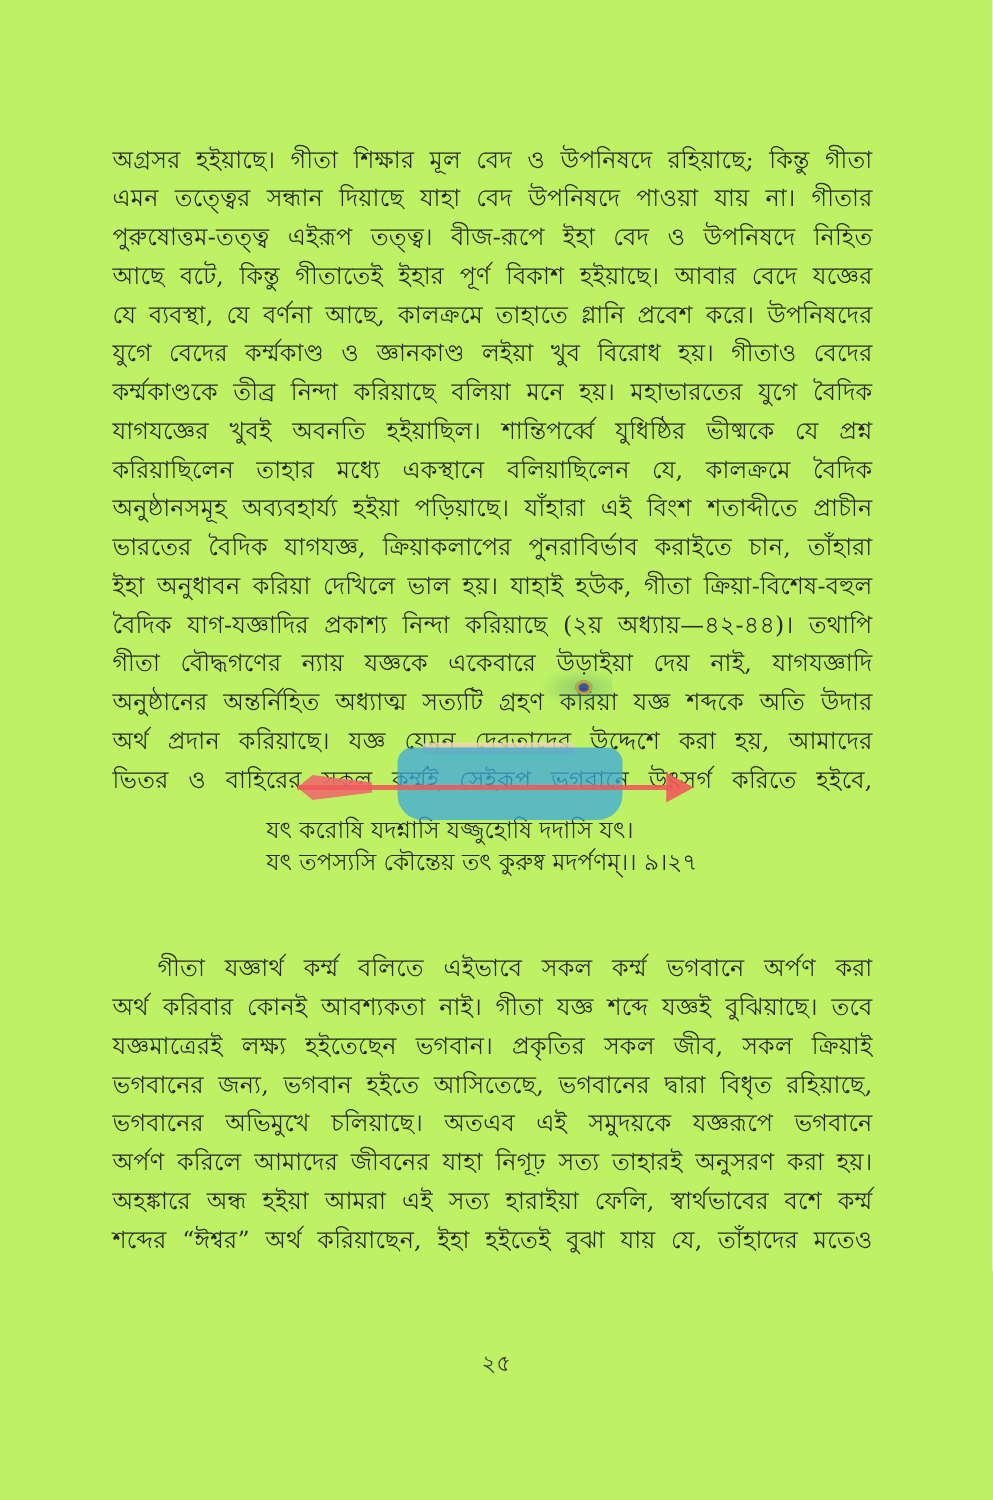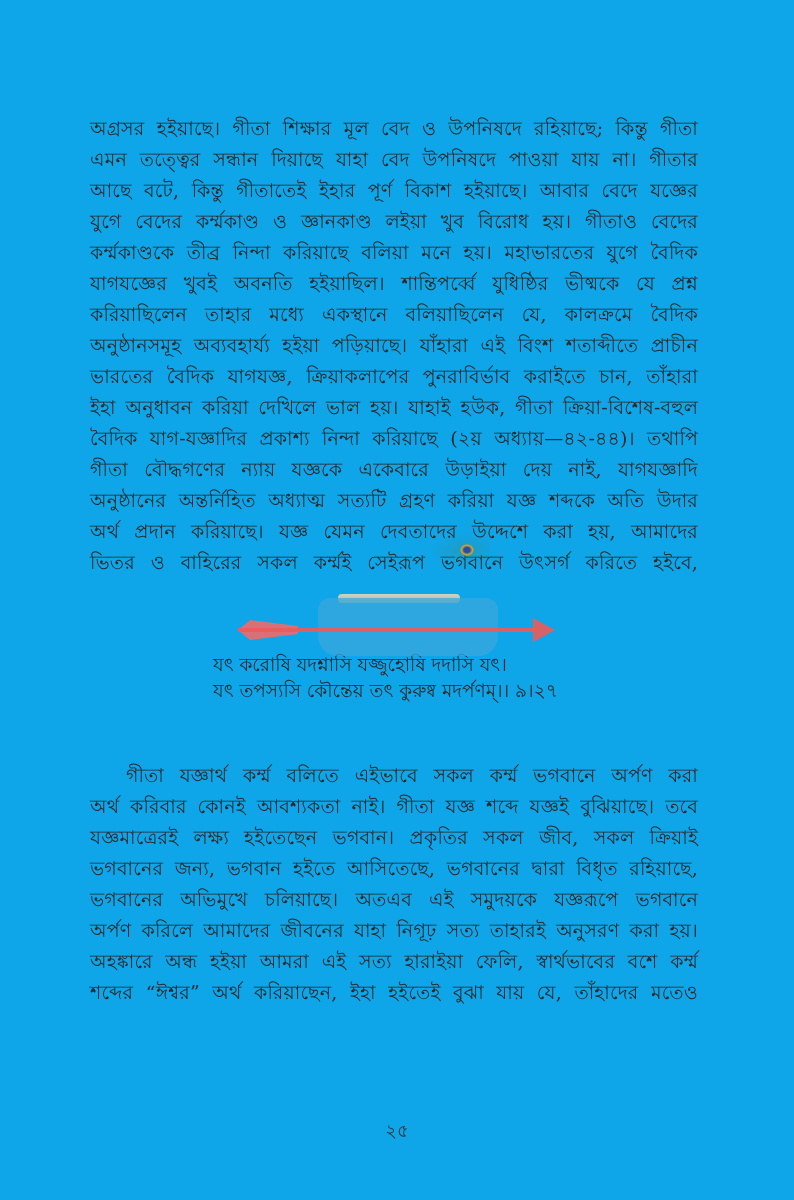--- a/index.html
+++ b/index.html
@@ -12,21 +12,21 @@
     height: 1200px;
     position: relative;
     overflow: hidden;
     font-family: "DejaVu Serif", "Liberation Serif", serif;
     color: #2a2a2a;
   }
   .page {
     position: absolute;
     left: 0; top: 0;
     width: 794px; height: 1200px;
-    background: #0ea5e9;
+    background: #bef264;
   }
   .text-block {
     position: absolute;
     left: 90px;
     width: 608px;
     font-size: 19px;
     line-height: 31px;
     text-align: justify;
     text-align-last: justify;
     letter-spacing: 0.2px;
@@ -51,21 +51,20 @@
   .para2 { top: 760px; }
   .para2 .line.first { text-indent: 36px; }
   .page-number {
     position: absolute;
     top: 1077px;
     left: 0;
     width: 794px;
     text-align: center;
     font-size: 18px;
     color: #333;
-    margin-top: 40px;
   }
   
   .watermark {
     position: absolute;
     left: 238px;
     top: 590px;
     width: 320px;
     height: 70px;
     pointer-events: none;
   }
@@ -140,21 +139,23 @@
   }
 </style>
 </head>
 <body>
 
 <div class="page">
 
   <div class="text-block para1">
     <span class="line">অগ্রসর হইয়াছে। গীতা শিক্ষার মূল বেদ ও উপনিষদে রহিয়াছে; কিন্তু গীতা</span>
     <span class="line">এমন তত্ত্বের সন্ধান দিয়াছে যাহা বেদ উপনিষদে পাওয়া যায় না। গীতার</span>
+    <span class="line">পুরুষোত্তম-তত্ত্ব এইরূপ তত্ত্ব। বীজ-রূপে ইহা বেদ ও উপনিষদে নিহিত</span>
     <span class="line">আছে বটে, কিন্তু গীতাতেই ইহার পূর্ণ বিকাশ হইয়াছে। আবার বেদে যজ্ঞের</span>
+    <span class="line">যে ব্যবস্থা, যে বর্ণনা আছে, কালক্রমে তাহাতে গ্লানি প্রবেশ করে। উপনিষদের</span>
     <span class="line">যুগে বেদের কর্ম্মকাণ্ড ও জ্ঞানকাণ্ড লইয়া খুব বিরোধ হয়। গীতাও বেদের</span>
     <span class="line">কর্ম্মকাণ্ডকে তীব্র নিন্দা করিয়াছে বলিয়া মনে হয়। মহাভারতের যুগে বৈদিক</span>
     <span class="line">যাগযজ্ঞের খুবই অবনতি হইয়াছিল। শান্তিপর্ব্বে যুধিষ্ঠির ভীষ্মকে যে প্রশ্ন</span>
     <span class="line">করিয়াছিলেন তাহার মধ্যে একস্থানে বলিয়াছিলেন যে, কালক্রমে বৈদিক</span>
     <span class="line">অনুষ্ঠানসমূহ অব্যবহার্য্য হইয়া পড়িয়াছে। যাঁহারা এই বিংশ শতাব্দীতে প্রাচীন</span>
     <span class="line">ভারতের বৈদিক যাগযজ্ঞ, ক্রিয়াকলাপের পুনরাবির্ভাব করাইতে চান, তাঁহারা</span>
     <span class="line">ইহা অনুধাবন করিয়া দেখিলে ভাল হয়। যাহাই হউক, গীতা ক্রিয়া-বিশেষ-বহুল</span>
     <span class="line">বৈদিক যাগ-যজ্ঞাদির প্রকাশ্য নিন্দা করিয়াছে (২য় অধ্যায়—৪২-৪৪)। তথাপি</span>
     <span class="line">গীতা বৌদ্ধগণের ন্যায় যজ্ঞকে একেবারে উড়াইয়া দেয় নাই, যাগযজ্ঞাদি</span>
     <span class="line">অনুষ্ঠানের অন্তর্নিহিত অধ্যাত্ম সত্যটি গ্রহণ করিয়া যজ্ঞ শব্দকে অতি উদার</span>

